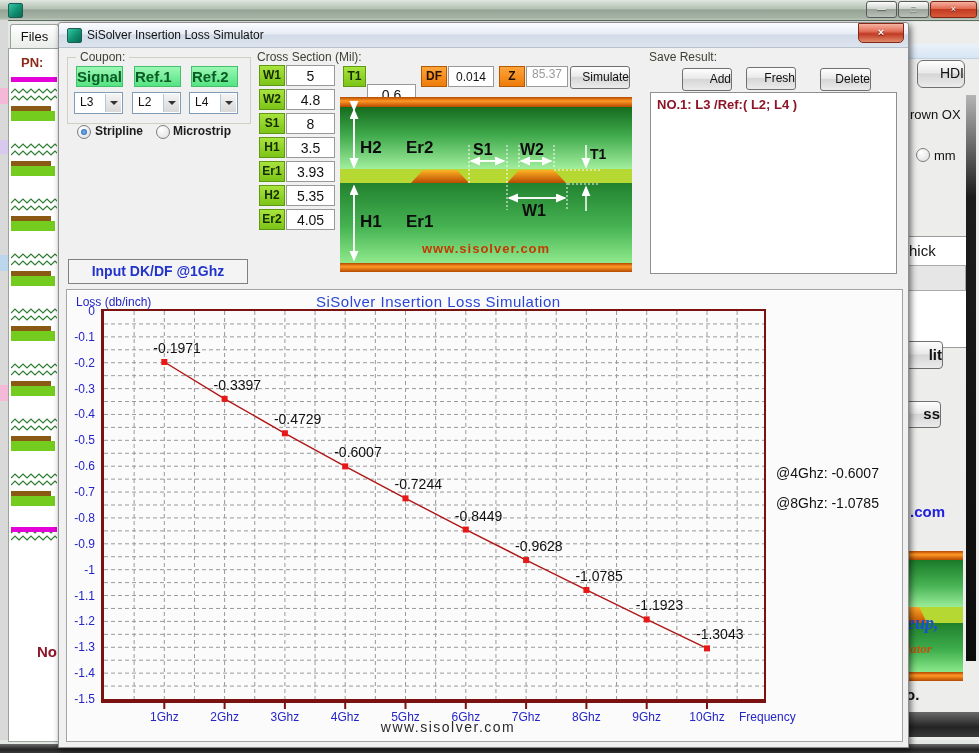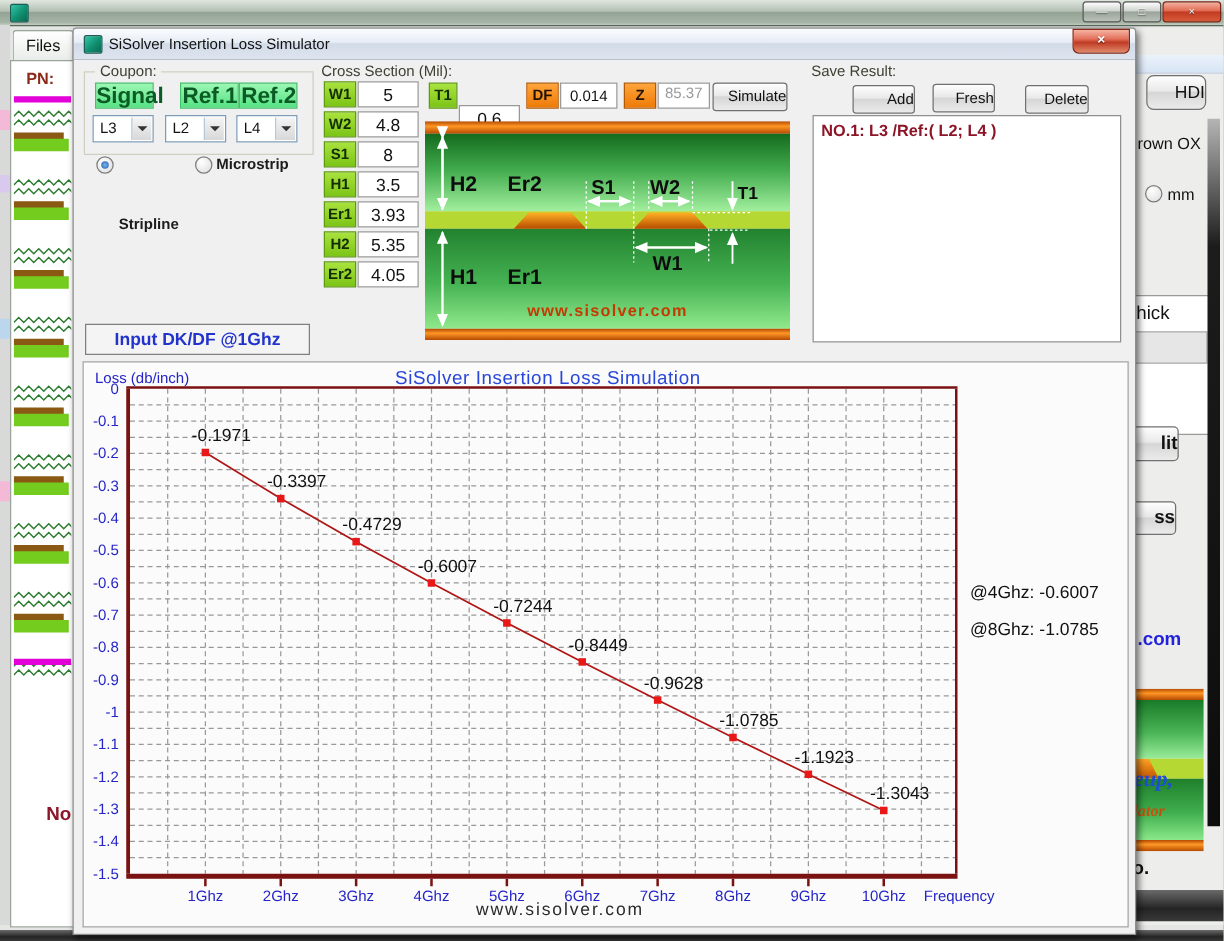--- a/index.html
+++ b/index.html
@@ -24,21 +24,21 @@
     border-bottom:1px solid #b7c0cd;font-size:12px;color:#111;line-height:24px;}
   .dlg-close{right:4px;top:0;width:44px;height:18px;border:1px solid #852a18;border-radius:0 0 5px 5px;
     background:linear-gradient(#f6b3a2,#e2705a 40%,#c03a24 55%,#e08a6a);
     color:#fff;font-weight:bold;font-size:11px;text-align:center;line-height:17px;text-shadow:0 1px 1px #5c1408;}
   
   .grp{border:1px solid #cfcfc2;}
   .grplab{position:absolute;top:-8px;left:8px;background:#f0f0f0;padding:0 4px;font-size:12px;color:#3f3f33;}
   .btn3d{background:linear-gradient(#fefefe,#e9e9e9 45%,#d6d6d6 50%,#ebebeb);
     border:1px solid #707070;border-radius:3px;font-size:12px;color:#111;text-align:right;}
   .greenbtn{background:linear-gradient(#9cf7b4,#55e384);border:1px solid #43c06a;
-    color:#0a5c24;font-weight:bold;font-size:18px;text-align:right;line-height:19px;}
+    color:#0a5c24;font-weight:bold;font-size:15px;text-align:left;line-height:19px;}
   .combo{background:#fff;border:1px solid #7f9db9;font-size:12px;color:#111;}
   .combo .cval{position:absolute;left:5px;top:2px;}
   .combo .carr{position:absolute;right:1px;top:1px;bottom:1px;width:15px;
     background:linear-gradient(#f4f4f4,#d8d8d8);border-left:1px solid #b5c7d8;}
   .combo .carr:after{content:"";position:absolute;left:4px;top:7px;border:4px solid transparent;border-top-color:#333;}
   .radio{width:12px;height:12px;border-radius:50%;border:1px solid #7d7d7d;
     background:radial-gradient(circle at 35% 30%,#ffffff,#dcdcdc);}
   .radio.sel:after{content:"";position:absolute;left:3px;top:3px;width:6px;height:6px;border-radius:50%;
     background:radial-gradient(#7ab8ef,#1a56a8);}
   .rlab{font-size:12px;font-weight:bold;color:#1c1c1c;white-space:nowrap;}
@@ -163,38 +163,38 @@
   <div class="abs" id="dialog">
     <div class="abs" id="dlg-titlebar">
       <span class="abs appicon" style="left:8px;top:5px;"></span>
       <span class="abs" style="left:28px;top:0;">SiSolver Insertion Loss Simulator</span>
       <span class="abs dlg-close">×</span>
     </div>
 
     <div class="abs grp" style="left:8px;top:34px;width:182px;height:65px;">
       <span class="grplab">Coupon:</span>
       <div class="abs greenbtn" style="left:8px;top:8px;width:45px;height:19px;">Signal</div>
-      <div class="abs greenbtn" style="left:66px;top:8px;width:45px;height:19px;margin-left:10px;">Ref.1</div>
+      <div class="abs greenbtn" style="left:66px;top:8px;width:45px;height:19px;">Ref.1</div>
       <div class="abs greenbtn" style="left:123px;top:8px;width:45px;height:19px;">Ref.2</div>
       <div class="abs combo" style="left:6px;top:34px;width:47px;height:20px;">
         <span class="cval">L3</span>
         <span class="carr"></span>
       </div>
       <div class="abs combo" style="left:64px;top:34px;width:47px;height:20px;">
         <span class="cval">L2</span>
         <span class="carr"></span>
       </div>
       <div class="abs combo" style="left:121px;top:34px;width:47px;height:20px;">
         <span class="cval">L4</span>
         <span class="carr"></span>
       </div>
     </div>
 
     <span class="abs radio sel" style="left:18px;top:102px;"></span>
-    <span class="abs rlab" style="left:36px;top:101px;margin-top:48px;">Stripline</span>
+    <span class="abs rlab" style="left:36px;top:101px;">Stripline</span>
     <span class="abs radio" style="left:97px;top:102px;"></span>
     <span class="abs rlab" style="left:114px;top:101px;">Microstrip</span>
 
 
     <div class="abs" style="left:9px;top:236px;width:178px;height:23px;background:#f4f4f4;border:1px solid #808080;
       font-size:14px;font-weight:bold;color:#2233cc;text-align:center;line-height:22px;">Input DK/DF @1Ghz</div>
 
     <span class="abs" style="left:198px;top:27px;font-size:12px;color:#3f3f33;">Cross Section (Mil):</span>
 
     <div class="abs glbl" style="left:200px;top:42px;width:24px;height:19px;">W1</div>

